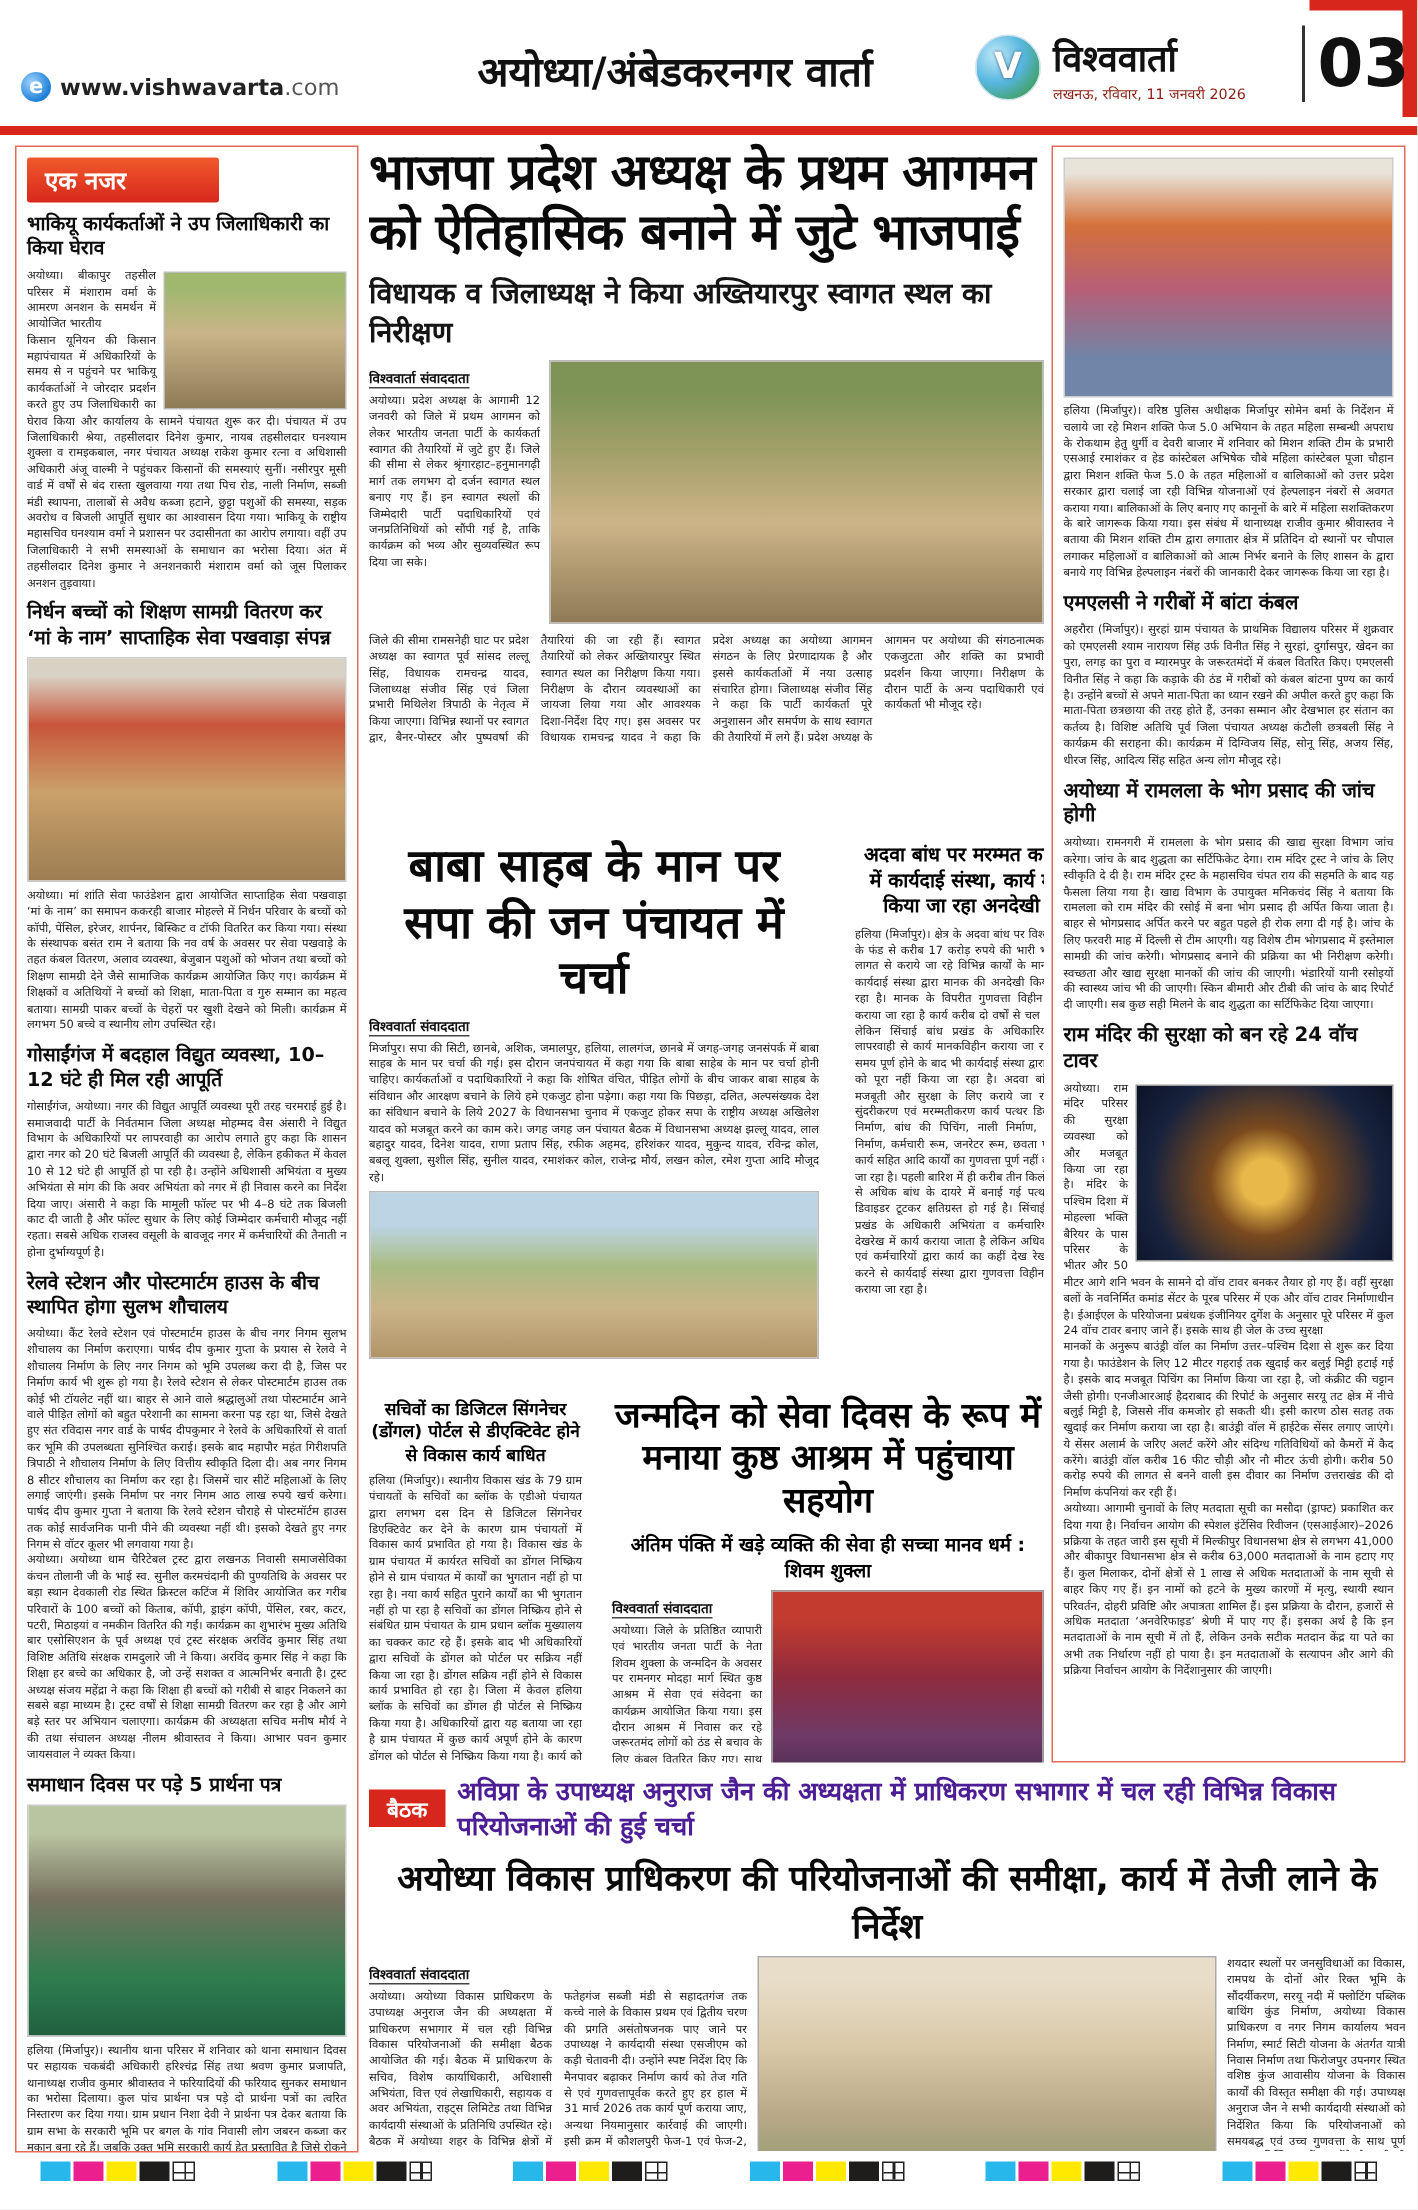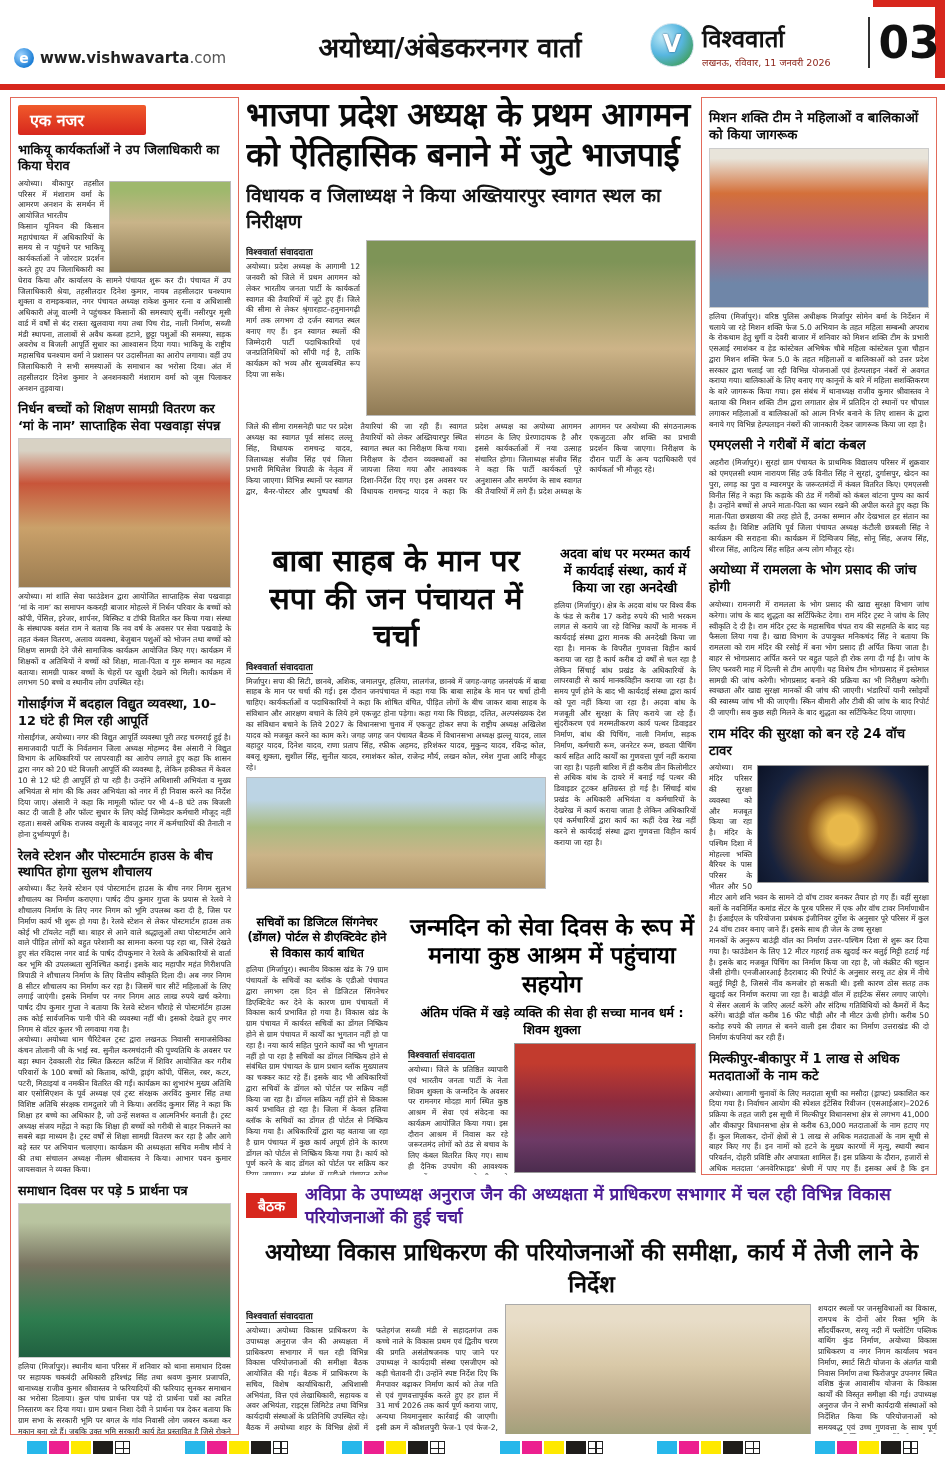--- a/index.html
+++ b/index.html
@@ -48,21 +48,21 @@
 
   
   .main-h1 { font-size:33px; font-weight:bold; line-height:1.2; color:#0a0a0a; letter-spacing:-0.5px; }
   .main-h2 { font-size:19px; font-weight:bold; color:#151515; margin:8px 0 6px; }
   .blockB { display:flex; gap:6px; }
   .miniCol { width:114px; flex:none; }
   .hl-box { border:1.5px solid #c0392b; border-bottom:3px solid #7e241a; padding:4px 5px; font-size:9.8px; font-weight:bold; line-height:1.35; color:#222; }
   .hl-box .dot { color:#d7271d; }
   .byline { font-size:9px; font-weight:bold; color:#111; border-bottom:1px solid #444; display:inline-block; margin:5px 0 3px; }
   .blockC { column-count:4; column-gap:8px; margin-top:6px; height:118px; overflow:hidden; }
-  .blockD { display:flex; gap:8px; margin-top:2px; }
+  .blockD { display:flex; gap:24px; margin-top:19px; }
   .baba-wrap { width:300px; flex:none; }
   .baba-h { font-size:30px; font-weight:bold; text-align:center; line-height:1.25; color:#0a0a0a; }
   .adwa-wrap { width:142px; flex:none; }
   .adwa-h { font-size:13px; font-weight:bold; text-align:center; line-height:1.3; margin:4px 0; }
   .blockE { display:flex; gap:20px; margin-top:24px; }
   .digital-wrap { width:142px; flex:none; }
   .digital-h { font-size:11.5px; font-weight:bold; text-align:center; line-height:1.35; margin:2px 0 4px; }
   .birthday-wrap { flex:1; }
   .birthday-h { font-size:23px; font-weight:bold; text-align:center; line-height:1.25; }
   .birthday-sub { font-size:12.5px; font-weight:bold; text-align:center; margin:5px 0; }
@@ -195,21 +195,20 @@
           </div>
           <div class="ph-kusht"></div>
         </div>
 
       </div>
     </div>
   </main>
 
   <aside class="col-right">
     <article>
-      <h3 class="h-right">मिशन शक्ति टीम ने महिलाओं व बालिकाओं को किया जागरूक</h3>
       <div class="ph ph-mission"></div>
       <p class="body-sm">हलिया (मिर्जापुर)। वरिष्ठ पुलिस अधीक्षक मिर्जापुर सोमेन बर्मा के निर्देशन में चलाये जा रहे मिशन शक्ति फेज 5.0 अभियान के तहत महिला सम्बन्धी अपराध के रोकथाम हेतु धुर्गी व देवरी बाजार में शनिवार को मिशन शक्ति टीम के प्रभारी एसआई रमाशंकर व हेड कांस्टेबल अभिषेक चौबे महिला कांस्टेबल पूजा चौहान द्वारा मिशन शक्ति फेज 5.0 के तहत महिलाओं व बालिकाओं को उत्तर प्रदेश सरकार द्वारा चलाई जा रही विभिन्न योजनाओं एवं हेल्पलाइन नंबरों से अवगत कराया गया। बालिकाओं के लिए बनाए गए कानूनों के बारे में महिला सशक्तिकरण के बारे जागरूक किया गया। इस संबंध में थानाध्यक्ष राजीव कुमार श्रीवास्तव ने बताया की मिशन शक्ति टीम द्वारा लगातार क्षेत्र में प्रतिदिन दो स्थानों पर चौपाल लगाकर महिलाओं व बालिकाओं को आत्म निर्भर बनाने के लिए शासन के द्वारा बनाये गए विभिन्न हेल्पलाइन नंबरों की जानकारी देकर जागरूक किया जा रहा है।</p>
     </article>
 
     <article>
       <h3 class="h-right">एमएलसी ने गरीबों में बांटा कंबल</h3>
       <p class="body-sm">अहरौरा (मिर्जापुर)। सुरहां ग्राम पंचायत के प्राथमिक विद्यालय परिसर में शुक्रवार को एमएलसी श्याम नारायण सिंह उर्फ विनीत सिंह ने सुरहां, दुर्गासपुर, खेदन का पुरा, लगड़ का पुरा व म्यारमपुर के जरूरतमंदों में कंबल वितरित किए। एमएलसी विनीत सिंह ने कहा कि कड़ाके की ठंड में गरीबों को कंबल बांटना पुण्य का कार्य है। उन्होंने बच्चों से अपने माता-पिता का ध्यान रखने की अपील करते हुए कहा कि माता-पिता छत्रछाया की तरह होते हैं, उनका सम्मान और देखभाल हर संतान का कर्तव्य है। विशिष्ट अतिथि पूर्व जिला पंचायत अध्यक्ष कंटौली छत्रबली सिंह ने कार्यक्रम की सराहना की। कार्यक्रम में दिग्विजय सिंह, सोनू सिंह, अजय सिंह, धीरज सिंह, आदित्य सिंह सहित अन्य लोग मौजूद रहे।</p>
     </article>
 
     <article>
@@ -218,21 +217,20 @@
     </article>
 
     <article class="clearfix">
       <h3 class="h-right">राम मंदिर की सुरक्षा को बन रहे 24 वॉच टावर</h3>
       <div class="ph-temple"></div>
       <p class="body-sm">अयोध्या। राम मंदिर परिसर की सुरक्षा व्यवस्था को और मजबूत किया जा रहा है। मंदिर के पश्चिम दिशा में मोहल्ला भक्ति बैरियर के पास परिसर के भीतर और 50 मीटर आगे शनि भवन के सामने दो वॉच टावर बनकर तैयार हो गए हैं। वहीं सुरक्षा बलों के नवनिर्मित कमांड सेंटर के पूरब परिसर में एक और वॉच टावर निर्माणाधीन है। ईआईएल के परियोजना प्रबंधक इंजीनियर दुर्गेश के अनुसार पूरे परिसर में कुल 24 वॉच टावर बनाए जाने हैं। इसके साथ ही जेल के उच्च सुरक्षा</p>
       <p class="body-sm">मानकों के अनुरूप बाउंड्री वॉल का निर्माण उत्तर–पश्चिम दिशा से शुरू कर दिया गया है। फाउंडेशन के लिए 12 मीटर गहराई तक खुदाई कर बलुई मिट्टी हटाई गई है। इसके बाद मजबूत पिचिंग का निर्माण किया जा रहा है, जो कंक्रीट की चट्टान जैसी होगी। एनजीआरआई हैदराबाद की रिपोर्ट के अनुसार सरयू तट क्षेत्र में नीचे बलुई मिट्टी है, जिससे नींव कमजोर हो सकती थी। इसी कारण ठोस सतह तक खुदाई कर निर्माण कराया जा रहा है। बाउंड्री वॉल में हाईटेक सेंसर लगाए जाएंगे। ये सेंसर अलार्म के जरिए अलर्ट करेंगे और संदिग्ध गतिविधियों को कैमरों में कैद करेंगे। बाउंड्री वॉल करीब 16 फीट चौड़ी और नौ मीटर ऊंची होगी। करीब 50 करोड़ रुपये की लागत से बनने वाली इस दीवार का निर्माण उत्तराखंड की दो निर्माण कंपनियां कर रही हैं।</p>
     </article>
 
     <article>
-      <h3 class="h-right">मिल्कीपुर-बीकापुर में 1 लाख से अधिक मतदाताओं के नाम कटे</h3>
       <p class="body-sm">अयोध्या। आगामी चुनावों के लिए मतदाता सूची का मसौदा (ड्राफ्ट) प्रकाशित कर दिया गया है। निर्वाचन आयोग की स्पेशल इंटेंसिव रिवीजन (एसआईआर)–2026 प्रक्रिया के तहत जारी इस सूची में मिल्कीपुर विधानसभा क्षेत्र से लगभग 41,000 और बीकापुर विधानसभा क्षेत्र से करीब 63,000 मतदाताओं के नाम हटाए गए हैं। कुल मिलाकर, दोनों क्षेत्रों से 1 लाख से अधिक मतदाताओं के नाम सूची से बाहर किए गए हैं। इन नामों को हटने के मुख्य कारणों में मृत्यु, स्थायी स्थान परिवर्तन, दोहरी प्रविष्टि और अपात्रता शामिल हैं। इस प्रक्रिया के दौरान, हजारों से अधिक मतदाता ‘अनवेरिफाइड’ श्रेणी में पाए गए हैं। इसका अर्थ है कि इन मतदाताओं के नाम सूची में तो हैं, लेकिन उनके सटीक मतदान केंद्र या पते का अभी तक निर्धारण नहीं हो पाया है। इन मतदाताओं के सत्यापन और आगे की प्रक्रिया निर्वाचन आयोग के निर्देशानुसार की जाएगी।</p>
     </article>
   </aside>
 
   <section class="bottom-band">
     <div class="kicker-row">
       <span class="kicker-label">बैठक</span>
       <span class="kicker-text">अविप्रा के उपाध्यक्ष अनुराज जैन की अध्यक्षता में प्राधिकरण सभागार में चल रही विभिन्न विकास परियोजनाओं की हुई चर्चा</span>
     </div>
     <h2 class="bottom-h">अयोध्या विकास प्राधिकरण की परियोजनाओं की समीक्षा, कार्य में तेजी लाने के निर्देश</h2>

